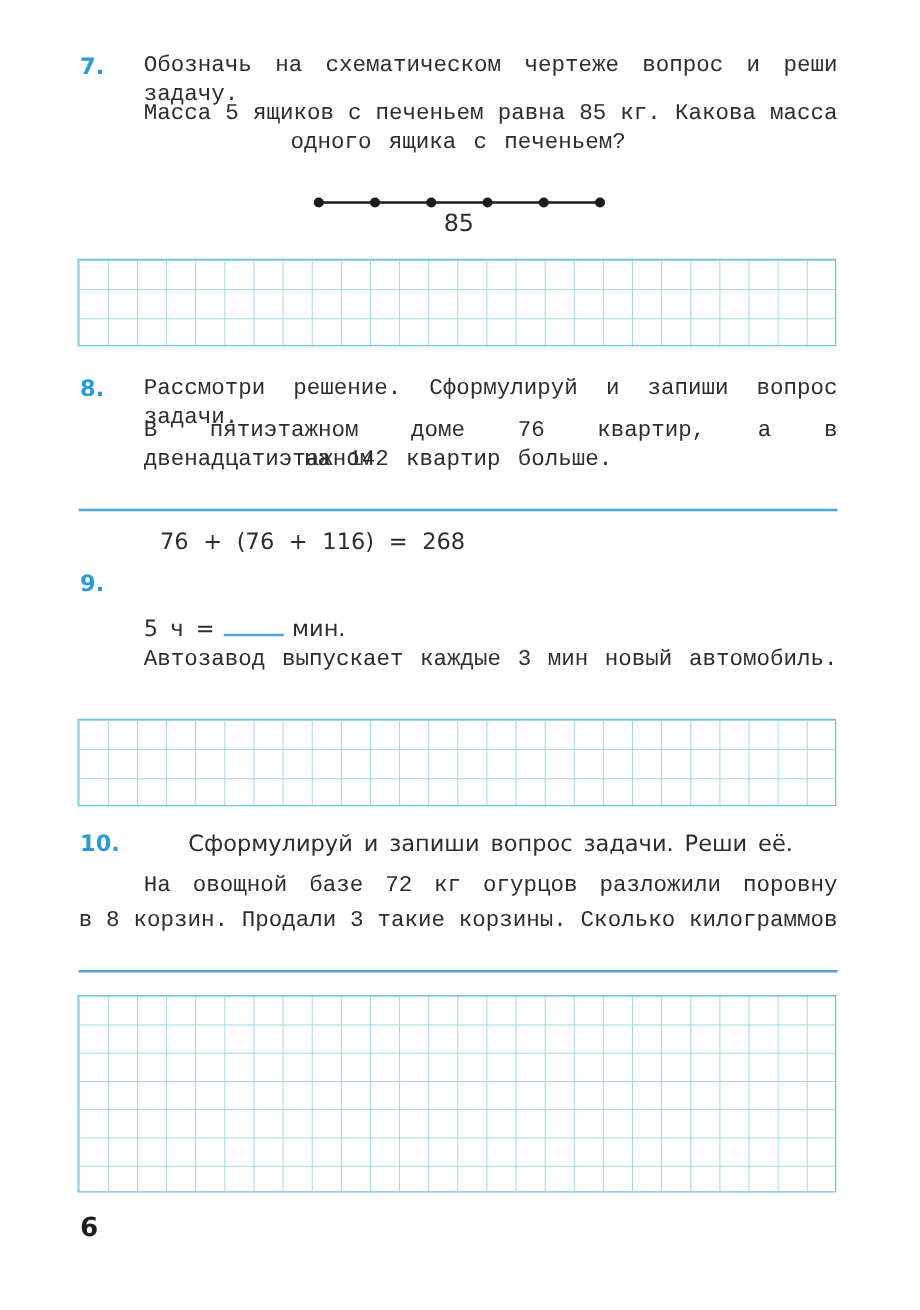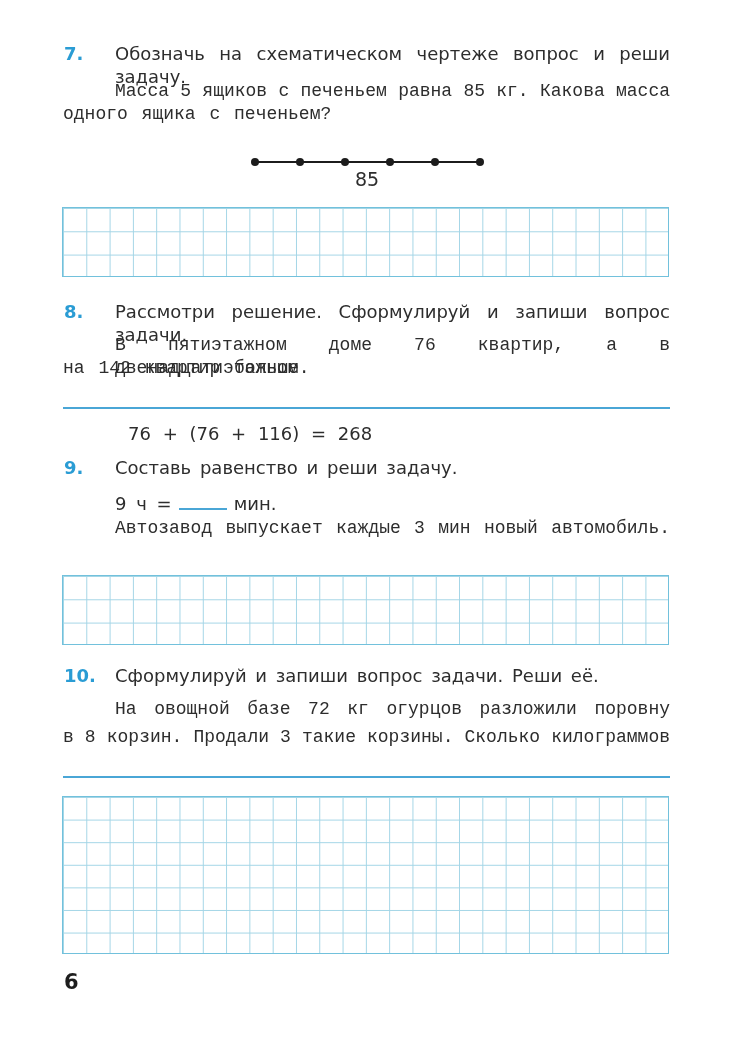--- a/index.html
+++ b/index.html
@@ -6,27 +6,27 @@
   #page{
     position:relative;width:736px;height:1048px;background:#ffffff;
     font-family:"DejaVu Sans","Liberation Sans",sans-serif;
     color:#2d2d2d;overflow:hidden;
   }
   .tasknum{
     position:absolute;left:64px;width:50px;font-size:18px;line-height:23px;
     font-weight:bold;color:#2a9cd4;
   }
   .title{position:absolute;left:115px;width:555px;font-size:18px;line-height:23px;white-space:nowrap;}
-  .title.jl{white-space:normal;}
+  .title.jl{white-space:normal;font-family:Liberation Mono, monospace;}
   .bodyline{position:absolute;left:63px;width:607px;font-size:18px;line-height:23px;box-sizing:border-box;font-family:Liberation Mono, monospace;}
   .indent{padding-left:52px;}
   
   .jl{text-align:justify;}
   .jl::after{content:"";display:inline-block;width:100%;height:0;}
-  .ll{text-align:left;word-spacing:3px;}
+  .ll{text-align:center;word-spacing:3px;}
   .rule{position:absolute;left:63px;width:607px;height:2px;background:#4aa6d6;}
   .grid{
     position:absolute;left:62px;width:607px;box-sizing:border-box;
     border:1px solid #72c1dc;
     background-image:
       linear-gradient(to right,#a3d5e6 1px,transparent 1px),
       linear-gradient(to bottom,#a3d5e6 1px,transparent 1px);
     background-color:#ffffff;
   }
   .g3row{background-size:23.3px 23.3px;height:70px;}
@@ -63,22 +63,21 @@
   <div class="tasknum" style="top:300px">8.</div>
   <div class="title jl" style="top:300px"><span>Рассмотри решение. Сформулируй и запиши вопрос задачи.</span></div>
   <div class="bodyline jl indent" style="top:334px"><span>В пятиэтажном доме 76 квартир, а в двенадцатиэтажном</span></div>
   <div class="bodyline ll" style="top:357px">на 142 квартир больше.</div>
 
   <div class="rule" style="top:407px"></div>
 
   <div class="equation" style="top:422px">76 + (76 + 116) = 268</div>
 
   <div class="tasknum" style="top:456px">9.</div>
-  <div class="title ll" style="top:456px">Составь равенство и реши задачу.</div>
-  <div class="eqline" style="top:492px"><span>9 ч =</span><span class="blank"></span><span>мин.</span></div>
+  <div class="eqline" style="top:492px"><span>5 ч =</span><span class="blank"></span><span>мин.</span></div>
   <div class="bodyline jl indent" style="top:517px"><span>Автозавод выпускает каждые 3 мин новый автомобиль.</span></div>
 
   <div class="grid g3row" style="top:575px"></div>
 
   <div class="tasknum" style="top:664px">10.</div>
   <div class="title ll" style="top:664px">Сформулируй и запиши вопрос задачи. Реши её.</div>
   <div class="bodyline jl indent" style="top:697px;line-height:24px"><span>На овощной базе 72 кг огурцов разложили поровну</span></div>
   <div class="bodyline jl" style="top:725px;line-height:24px"><span>в 8 корзин. Продали 3 такие корзины. Сколько килограммов</span></div>
 
   <div class="rule" style="top:776px"></div>

